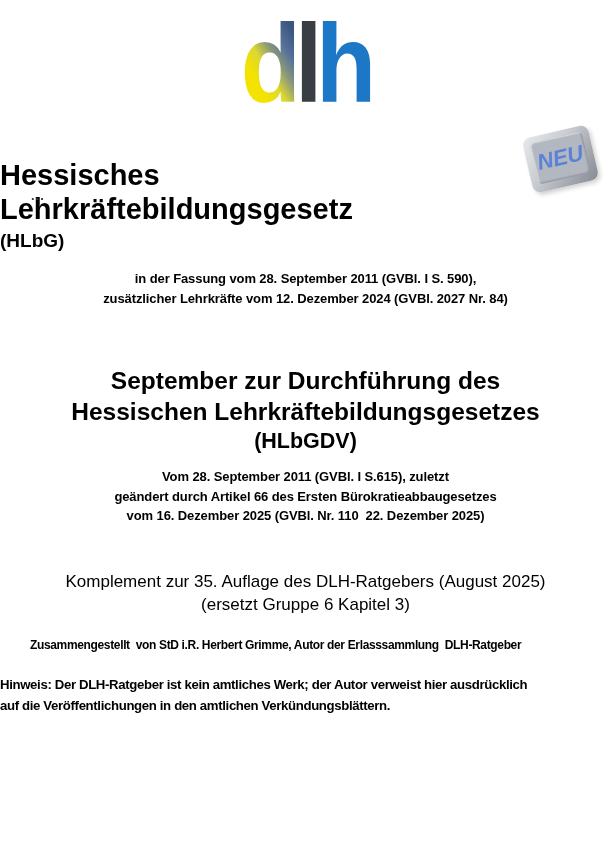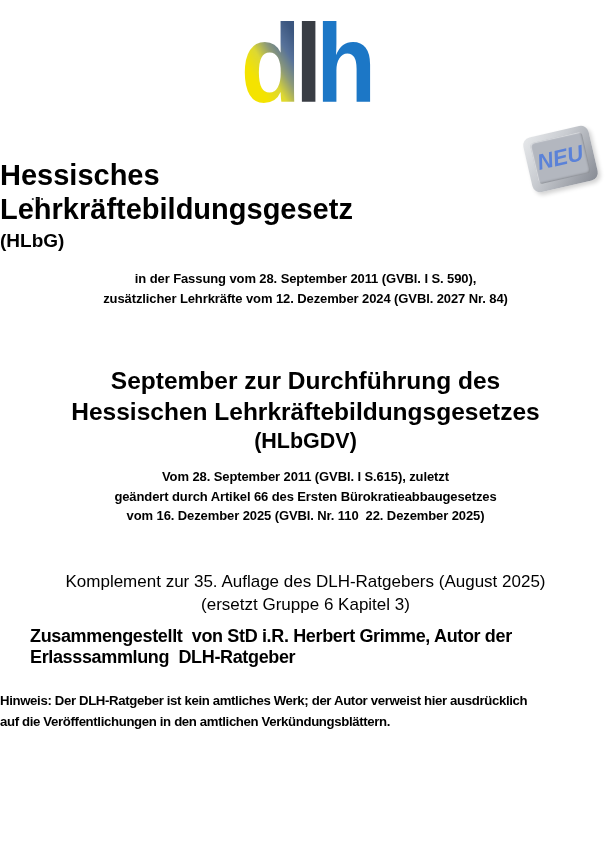--- a/index.html
+++ b/index.html
@@ -60,21 +60,21 @@
   
   .margin-mark{position:absolute;left:31px;top:188px;font-size:13px;font-weight:bold;color:#3a3a3a;letter-spacing:1px;}
   
   .law1-title{margin-top:46px;text-align:left;font-weight:bold;font-size:29px;line-height:34px;}
   .abbr1{font-size:19px;line-height:30px;}
   .amend{margin-top:13px;text-align:center;font-weight:bold;font-size:13px;line-height:19.5px;letter-spacing:-0.1px;}
   .law2-title{margin-top:57px;text-align:center;font-weight:bold;font-size:24.5px;line-height:31px;}
   .abbr2{font-size:21.5px;line-height:29px;}
   .amend2{margin-top:11px;}
   .complement{margin-top:44px;text-align:center;font-size:17px;line-height:23px;}
-  .credit{margin-top:10px;padding-left:30px;font-size:18px;font-weight:bold;letter-spacing:-0.35px;}
+  .credit{margin-top:22px;padding-left:30px;font-size:12px;font-weight:bold;letter-spacing:-0.35px;}
   .disclaimer{margin-top:22px;text-align:left;font-size:13.2px;font-weight:bold;letter-spacing:-0.35px;line-height:21px;}
 </style>
 </head>
 <body>
 
 <div class="page">
 
   <div class="logo">
     <span class="logo-d">d</span><span class="logo-l">l</span><span class="logo-h">h</span>
   </div>

